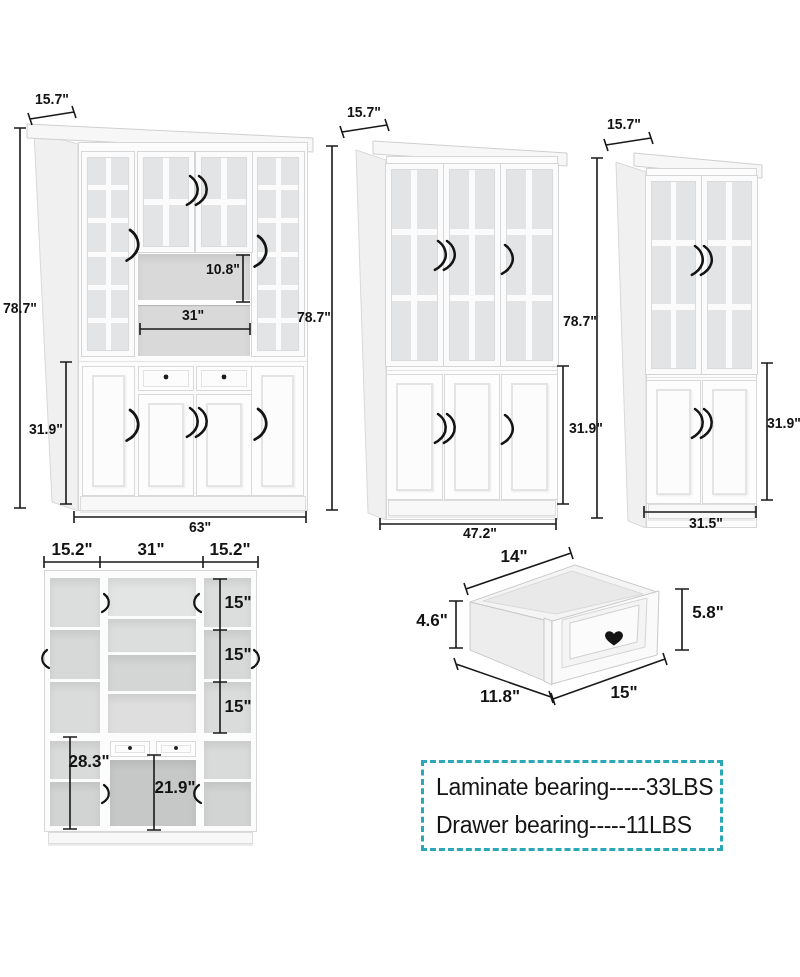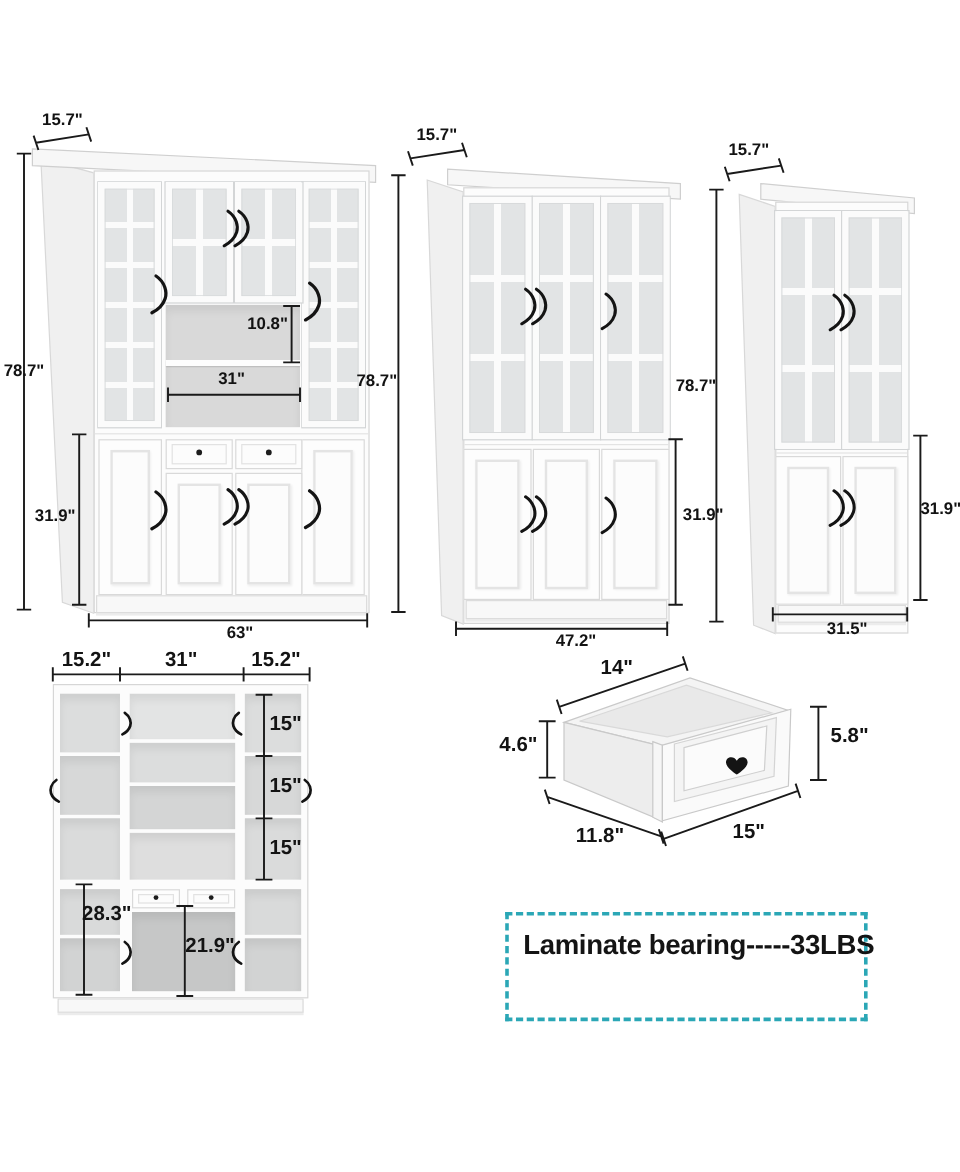--- a/index.html
+++ b/index.html
@@ -24,21 +24,21 @@
        background:#fcfcfc;box-shadow:1px 1px 2px rgba(0,0,0,0.07);}
   .drw{background:#fdfdfd;border:1px solid #d9d9d9;}
   .drw .pnl{left:4px;right:4px;top:3px;bottom:3px;border:1.5px solid #e2e2e2;box-shadow:none;}
   .plinth{background:#f8f8f8;border:1px solid #dcdcdc;box-shadow:0 2px 0 #ececec;}
   .seam{background:#e3e3e3;height:1px;}
   .shelfbay{background:#d9d9d9;box-shadow:inset 0 5px 7px rgba(0,0,0,0.07);}
   .shelf{background:#fdfdfd;box-shadow:0 1px 1px rgba(0,0,0,0.15);}
   .bay{position:absolute;}
   .capbox{position:absolute;z-index:4;border:3.5px dashed var(--cap,#2ba7b6);
           padding:5px 12px 7px 12px;background:#fff;}
-  .capline{font-size:23px;letter-spacing:-0.3px;line-height:38px;color:#141414;white-space:nowrap;font-weight:bold;}
+  .capline{font-size:23px;letter-spacing:-0.3px;line-height:38px;color:#141414;white-space:nowrap;}
 </style>
 </head>
 <body>
 
 <div id="canvas">
 
   <svg id="under" class="layer" width="800" height="977">
 
     <polygon points="34,132 78,144 78,511 52,502" fill="#f0f0f0" stroke="#d8d8d8"></polygon>
     <polygon points="27,124 313,138 313,152 27,138" fill="#f7f7f7" stroke="#cfcfcf"></polygon>
@@ -234,15 +234,16 @@
   <div class="dim lg" style="left:153px;top:779px;width:44px;">21.9"</div>
 
   <div class="dim lg" style="left:492px;top:548px;width:44px;">14"</div>
   <div class="dim lg" style="left:410px;top:612px;width:44px;">4.6"</div>
   <div class="dim lg" style="left:686px;top:604px;width:44px;">5.8"</div>
   <div class="dim lg" style="left:475px;top:688px;width:50px;">11.8"</div>
   <div class="dim lg" style="left:602px;top:684px;width:44px;">15"</div>
 
   <div class="capbox" style="left: 421px; top: 760px; width: 302px; height: 91px; --cap: #2ba7b6;">
     <div class="capline">Laminate bearing-----33LBS</div>
+    <div class="capline">Drawer bearing-----11LBS</div>
   </div>
 
 </div>
 
 </body></html>

